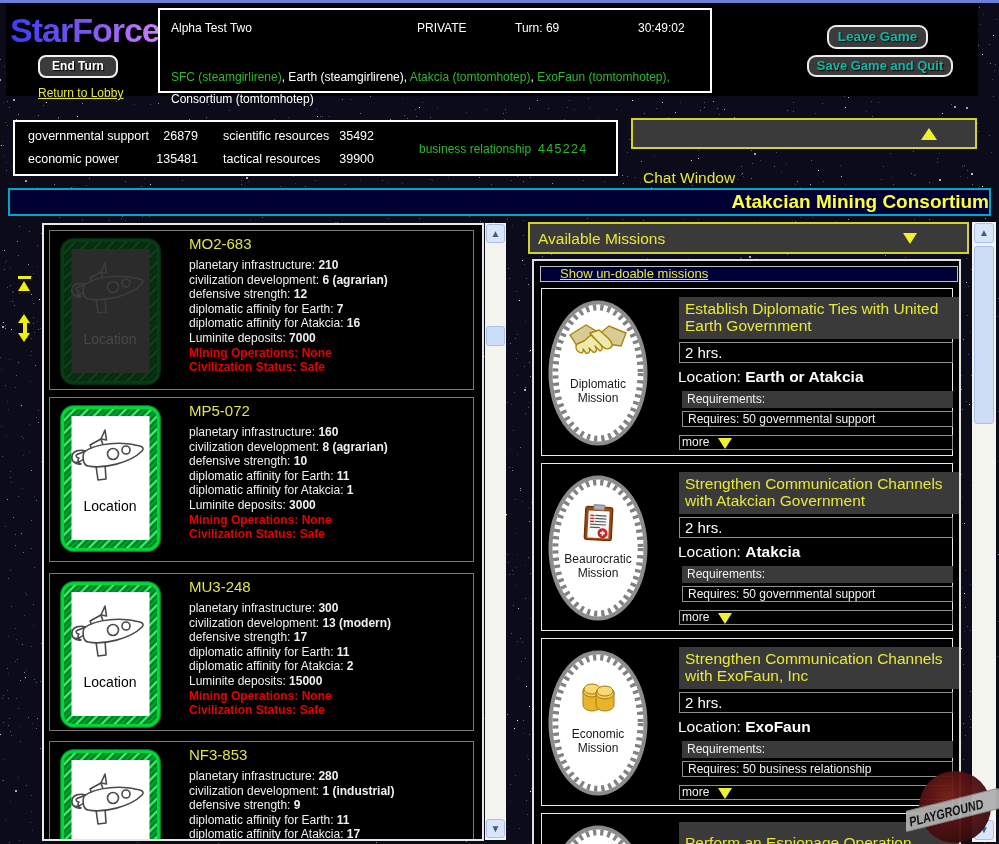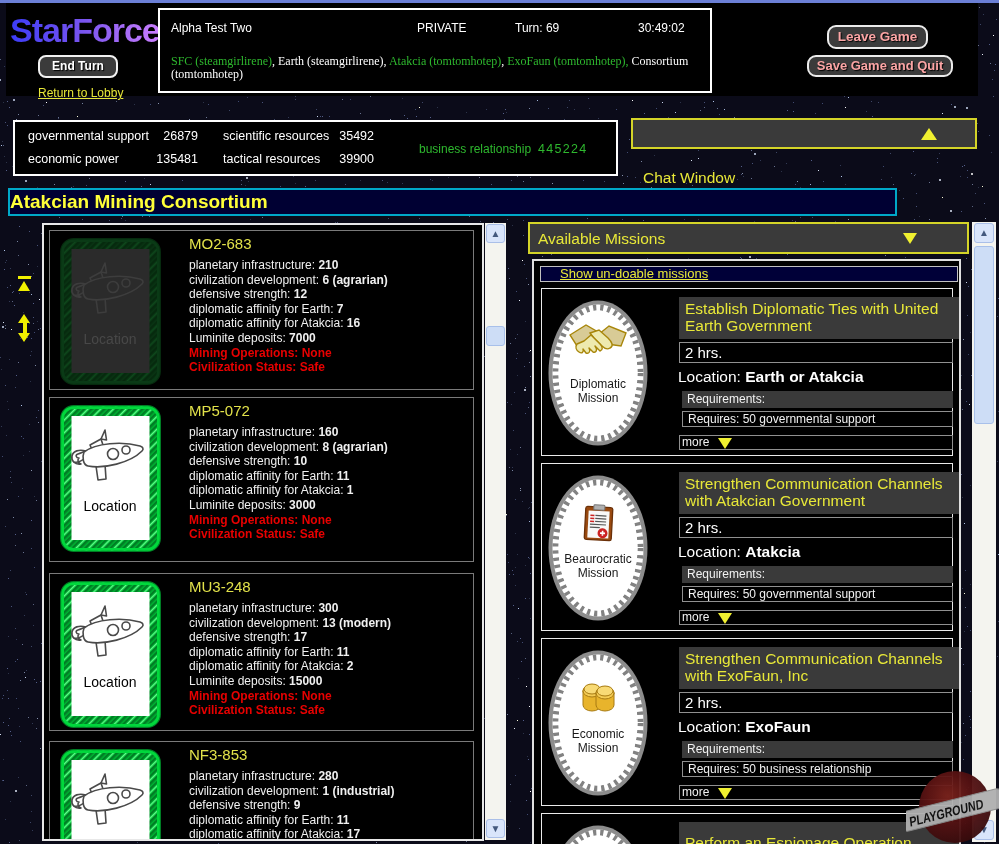--- a/index.html
+++ b/index.html
@@ -8,32 +8,32 @@
 #hband { left:6px; top:3px; width:972px; height:93px; background:#000; }
 #logo { left:10px; top:11px; font-size:34px; letter-spacing:-1px; font-weight:bold;
   background:linear-gradient(90deg,#3c3cf8,#7a55ee,#cc7fff); -webkit-background-clip:text;
   background-clip:text; color:transparent; }
 #endturn { left:38px; top:55px; width:80px; height:23px; background:#3b3b3b; border:2px solid #f2f2f2;
   border-radius:8px; color:#fff; font-weight:bold; font-size:12px; text-align:center; line-height:19px;
   text-shadow:1px 1px 1px #000; }
 #lobby { left:38px; top:86px; font-size:12px; color:#e8e838; text-decoration:underline; }
 #infobox { left:158px; top:8px; width:554px; height:85px; background:#000; border:2px solid #fff; color:#fff; font-size:12px; }
 #infobox .r1 { position:absolute; top:11px; }
-#players { position:absolute; left:11px; top:45px; width:535px; line-height:13px;font-family:Liberation Serif, serif; }
+#players { position:absolute; left:11px; top:56px; width:535px; line-height:22px; }
 .grn { color:#2eb82e; }
-.btn { background:#3b3b3b; border:2px solid #ececec; border-radius:9px; color:#fca5a5; font-weight:bold;
+.btn { background:#3b3b3b; border:2px solid #ececec; border-radius:9px; color:#14b8a6; font-weight:bold;
   text-align:center; text-shadow:1px 1px 1px #000; }
 #leave { left:827px; top:25px; width:101px; height:24px; font-size:13.5px; line-height:20px; }
 #save { left:807px; top:55px; width:146px; height:22px; font-size:13px; line-height:17px; }
 #stats { left:13px; top:120px; width:605px; height:56px; background:#000; border:2px solid #fff; color:#fff; font-size:12.5px; }
 #stats div { position:absolute; }
 #chat { left:631px; top:118px; width:346px; height:31px; background:#3a3a3a; border:2px solid #d4d428; }
 #chat span { position:absolute; left:10px; top:5px; font-size:15.5px; color:#e8e838;margin-top:44px; }
-#titlebar { left:8px; top:188px; width:889px; height:28px; background:#000033; border:2px solid #00a8c8;
-  color:#ffff38; font-size:19px; font-weight:bold; text-align:left; line-height:24px; }
+#titlebar { left:8px; top:188px; width:983px; height:28px; background:#000033; border:2px solid #00a8c8;
+  color:#ffff38; font-size:19px; font-weight:bold; text-align:right; line-height:24px; }
 .tri-u { display:inline-block; width:0; height:0; border-left:8px solid transparent; border-right:8px solid transparent; border-bottom:12px solid #f0f030; }
 .tri-d { display:inline-block; width:0; height:0; border-left:7px solid transparent; border-right:7px solid transparent; border-top:11px solid #f0f030; }
 #lpanel { left:42px; top:223px; width:442px; height:618px; background:#000; border:2px solid #e8e8e8; overflow:hidden; }
 .lrow { position:absolute; left:5px; width:425px; border:1px solid #7a7a7a; background:#000; }
 .ltit { position:absolute; left:139px; top:4px; font-size:15px; color:#e2e24a; }
 .ltxt { position:absolute; left:139px; top:27px; font-size:12px; color:#f0f0f0; }
 .ll { height:14.6px; line-height:14.6px; white-space:nowrap; }
 .rd { color:#e80000; }
 #lscroll { left:485px; top:223px; width:21px; height:617px; background:#f4f4ef; }
 .sbtn { position:absolute; left:1px; width:19px; height:19px; background:#d9e5fb; border:1px solid #aabfe8; border-radius:3px; color:#44597e; font-size:10px; text-align:center; line-height:18px; }

